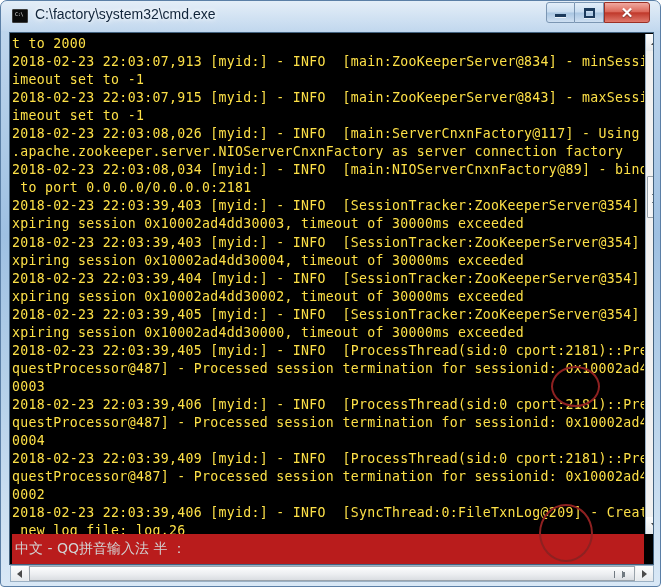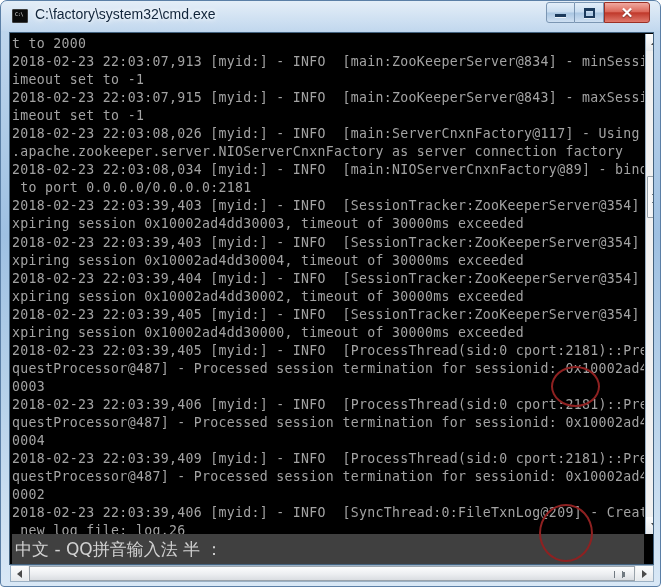--- a/index.html
+++ b/index.html
@@ -106,34 +106,34 @@
   #console-text {
     position: absolute;
     left: 2px; top: 2px;
     width: 632px; height: 499px;
     background: #000000;
     overflow: hidden;
     font-family: "DejaVu Sans Mono", "Liberation Mono", monospace;
     font-size: 13.2px;
     line-height: 18.05px;
     letter-spacing: 0.32px;
-    color: #a3a3a3;
+    color: #fde047;
     white-space: pre;
   }
   #console-text .line { height: 18.05px; }
 
   
   #ime-bar {
     position: absolute;
     left: 2px; top: 501px;
     width: 632px; height: 30px;
-    background: #404040;
+    background: #b91c1c;
     color: #d2d2d2;
     font-family: "DejaVu Sans", sans-serif;
-    font-size: 17px;
+    font-size: 14px;
     padding-left: 3px;
     display: flex; align-items: center;
     white-space: pre;
   }
   #ime-cursor {
     position: absolute; left: 3px; top: 502px;
     width: 9px; height: 15px; background: #c9c9c9;
   }
 
   

